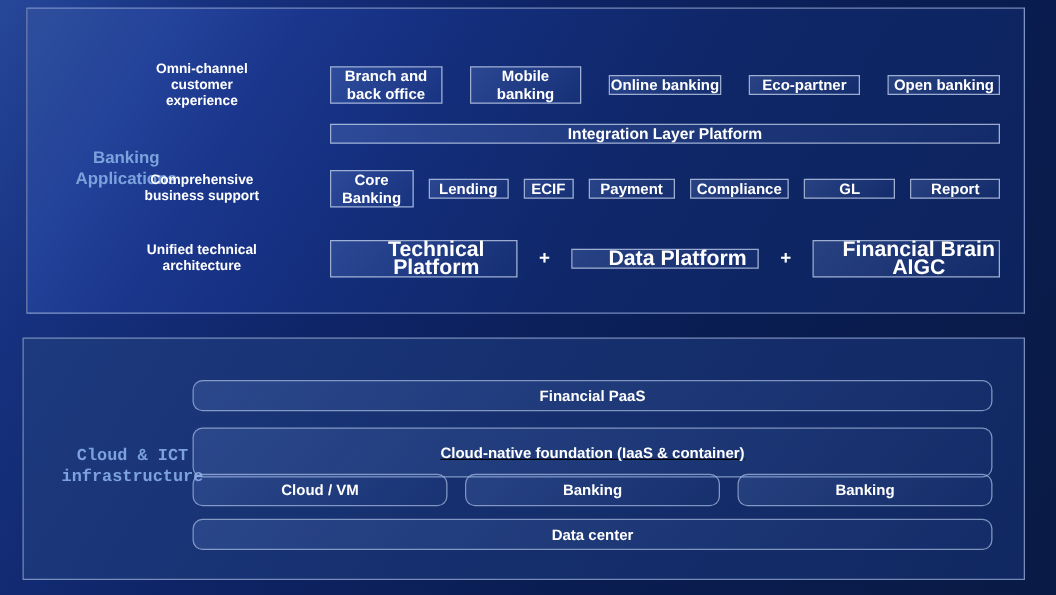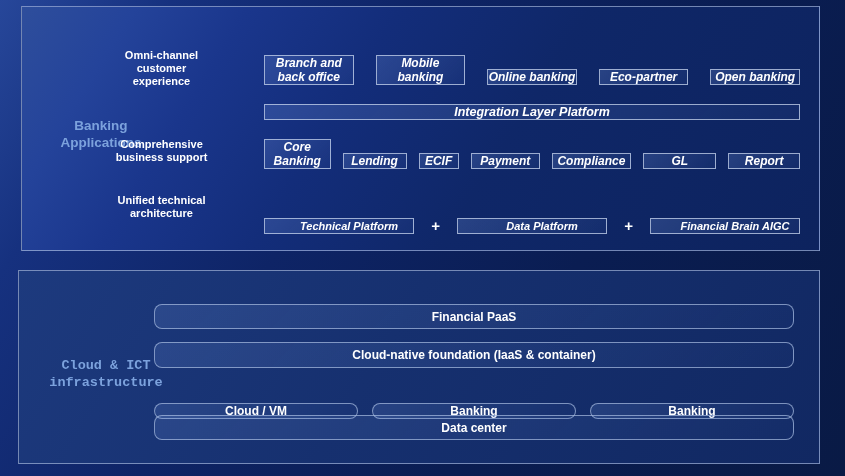--- a/index.html
+++ b/index.html
@@ -32,42 +32,42 @@
   .bk-row.r1 { top:44px;  height:34px; }
   .bk-row.r2 { top:87px;  height:26px; }
   .bk-row.r3 { top:126px; height:36px; }
   .bk-row.r4 { top:172px; height:55px; }
 
   .bk-label {
     flex:none; width:197px; display:flex; align-items:center; justify-content:center;
     padding:0 6px 0 88px; color:#ffffff; font-size:11px; font-weight:bold;
     line-height:13px; text-align:center; white-space:pre-line;
   }
-  .bk-boxes { flex:1; display:flex; align-items:flex-end;font-style:italic; }
+  .bk-boxes { flex:1; display:flex; align-items:center; }
   .gap-lg { gap:22px; }
   .gap-sm { gap:12px; }
 
   .box {
     display:flex; align-items:center; justify-content:center; text-align:center;
     color:#ffffff; font-size:12px; font-weight:bold; line-height:14px;
     white-space:pre-line;
     border:1px solid rgba(200,213,238,0.75);
     background:linear-gradient(135deg, rgba(130,165,235,0.22), rgba(70,105,185,0.10));
   }
   .box.wide { flex:1; font-size:12.5px; }
-  .box.tech { flex:1; font-size:11px;padding-left:20px; }
+  .box.tech { flex:1; font-size:17px;padding-left:20px; }
   .plus {
     flex:none; width:43px; display:flex; align-items:center; justify-content:center;
     color:#ffffff; font-size:15px; font-weight:bold;
   }
 
   .cl-row { position:absolute; left:135px; right:25px; display:flex; }
   .cl-row.c1 { top:33px;  height:25px; }
-  .cl-row.c2 { top:71px;  height:26px; }
-  .cl-row.c3 { top:122px; height:26px; gap:14px;align-items:flex-end; }
+  .cl-row.c2 { top:71px;  height:40px;text-decoration:underline; }
+  .cl-row.c3 { top:108px; height:26px; gap:14px; }
   .cl-row.c4 { top:144px; height:25px; }
 
   .bar {
     flex:1; display:flex; align-items:center; justify-content:center;
     color:#ffffff; font-size:12px; font-weight:bold; text-align:center;
     border:1px solid rgba(170,190,225,0.7); border-radius:8px;
     background:linear-gradient(135deg, rgba(120,155,225,0.18), rgba(60,95,175,0.08));
   }
 </style>
 </head>

